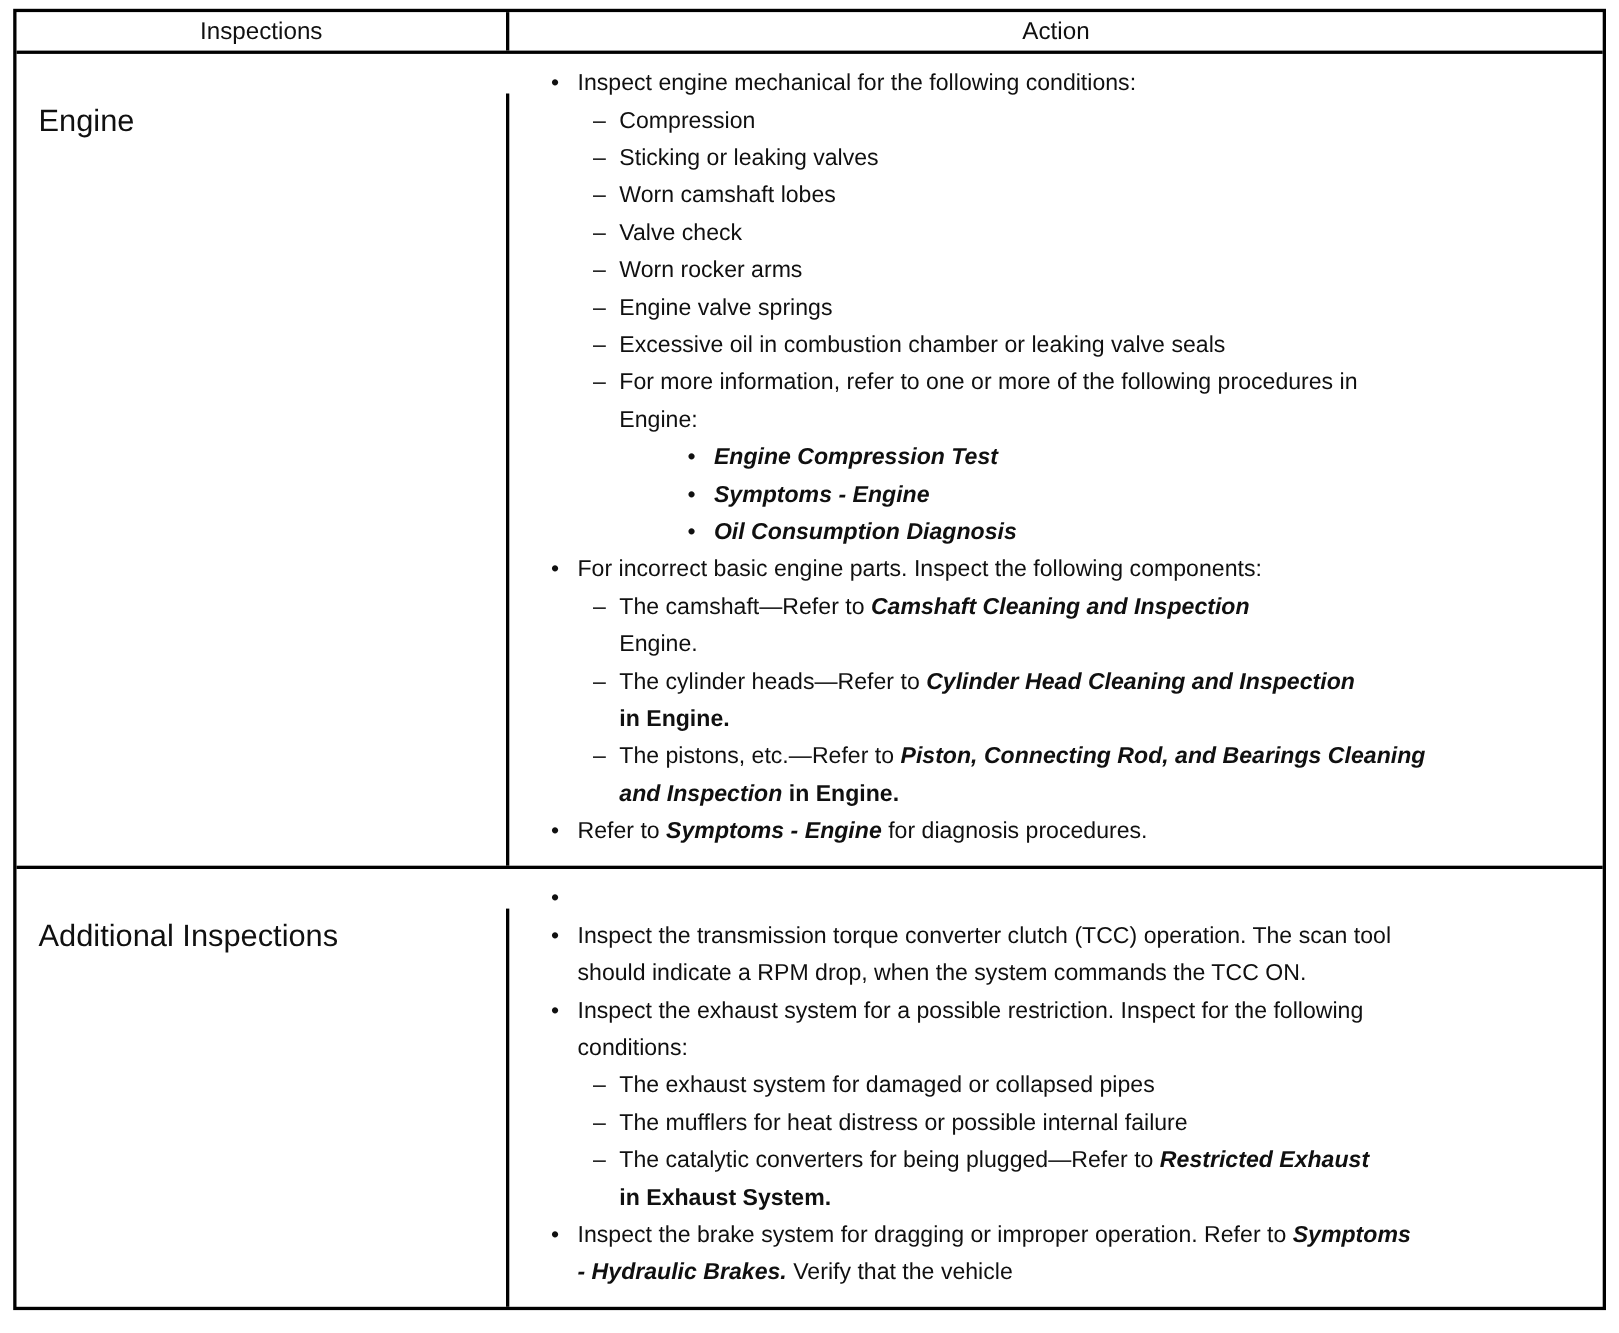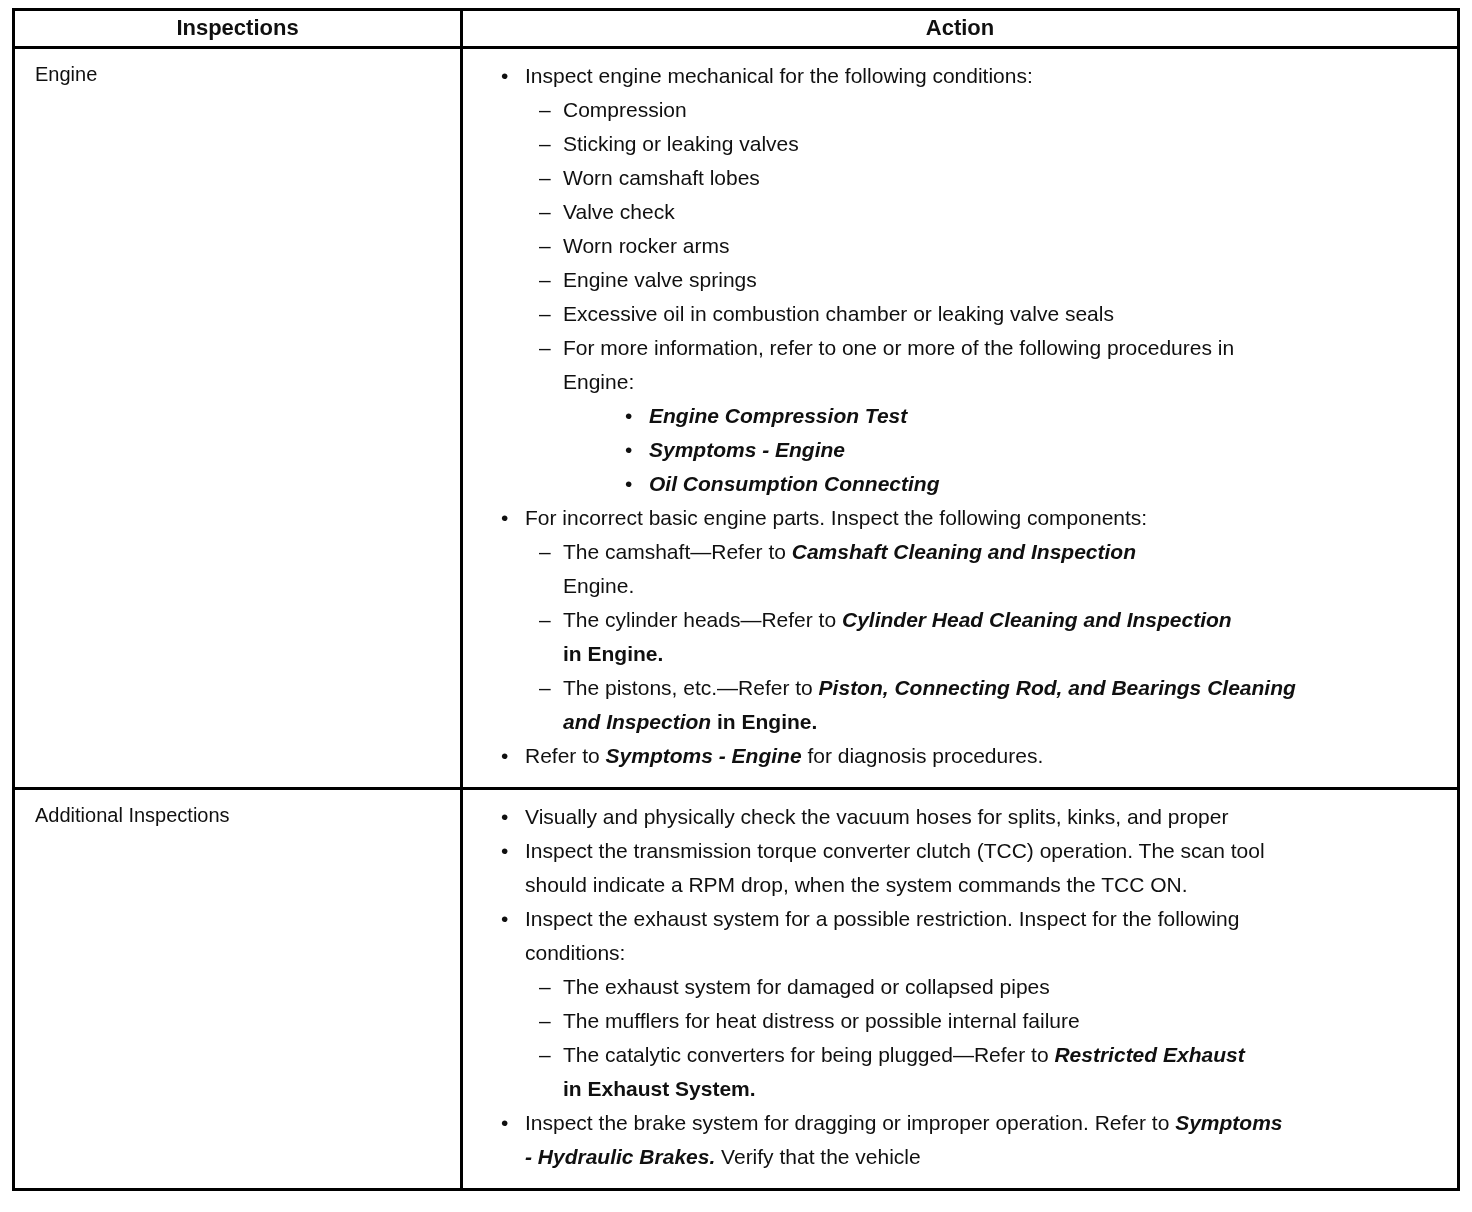--- a/index.html
+++ b/index.html
@@ -38,29 +38,30 @@
     flex: 0 0 448px;
     border-right: 3px solid #000;
     box-sizing: border-box;
   }
   .col-action {
     flex: 1 1 auto;
     box-sizing: border-box;
   }
   .header-cell {
     text-align: center;
-    font-weight: bold;
+    font-weight: normal;
     font-size: 22px;
     padding: 4px 0 5px 0;
     line-height: 26px;
   }
   .cell-inspection {
     padding: 12px 10px 10px 20px;
-    font-size: 20px;
+    font-size: 28px;
     line-height: 26px;
+    margin-top: 36px;
   }
   .cell-action {
     padding: 10px 16px 14px 14px;
     font-size: 21px;
     line-height: 34px;
   }
   .item {
     display: flex;
     align-items: flex-start;
   }
@@ -130,21 +131,21 @@
             <div class="item l3">
               <span class="marker">•</span>
               <span class="text"><span class="seg-italic">Engine Compression Test</span></span>
             </div>
             <div class="item l3">
               <span class="marker">•</span>
               <span class="text"><span class="seg-italic">Symptoms - Engine</span></span>
             </div>
             <div class="item l3">
               <span class="marker">•</span>
-              <span class="text"><span class="seg-italic">Oil Consumption Connecting</span></span>
+              <span class="text"><span class="seg-italic">Oil Consumption Diagnosis</span></span>
             </div>
             <div class="item l1">
               <span class="marker">•</span>
               <span class="text"><span>For incorrect basic engine parts. Inspect the following components:</span></span>
             </div>
             <div class="item l2">
               <span class="marker">–</span>
               <span class="text"><span>The camshaft—Refer to </span><span class="seg-italic">Camshaft Cleaning and Inspection</span><br><span>Engine.</span></span>
             </div>
             <div class="item l2">
@@ -159,21 +160,21 @@
               <span class="marker">•</span>
               <span class="text"><span>Refer to </span><span class="seg-italic">Symptoms - Engine</span><span> for diagnosis procedures.</span></span>
             </div>
           </div>
         </div>
         <div class="body-row">
           <div class="col-inspections cell-inspection">Additional Inspections</div>
           <div class="col-action cell-action">
             <div class="item l1">
               <span class="marker">•</span>
-              <span class="text"><span>Visually and physically check the vacuum hoses for splits, kinks, and proper</span><br></span>
+              <span class="text"><br></span>
             </div>
             <div class="item l1">
               <span class="marker">•</span>
               <span class="text"><span>Inspect the transmission torque converter clutch (TCC) operation. The scan tool</span><br><span>should indicate a RPM drop, when the system commands the TCC ON.</span></span>
             </div>
             <div class="item l1">
               <span class="marker">•</span>
               <span class="text"><span>Inspect the exhaust system for a possible restriction. Inspect for the following</span><br><span>conditions:</span></span>
             </div>
             <div class="item l2">

